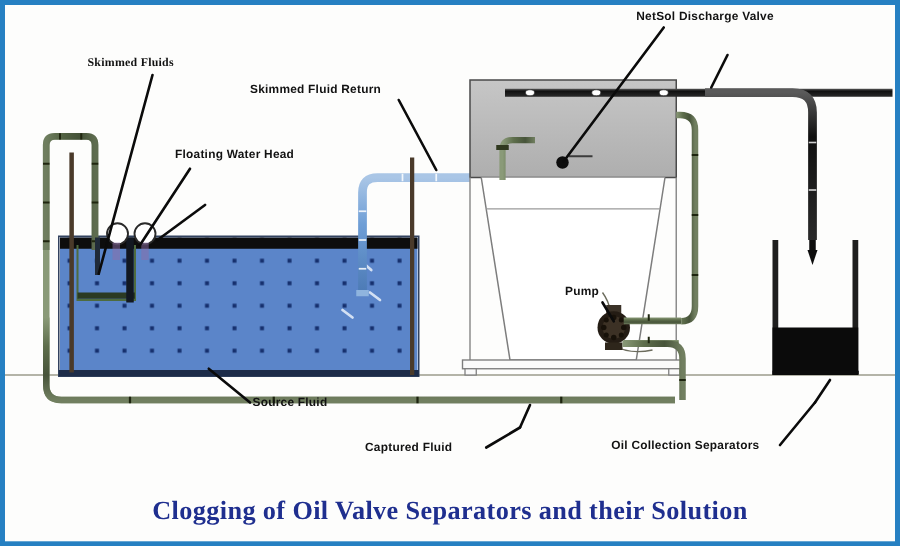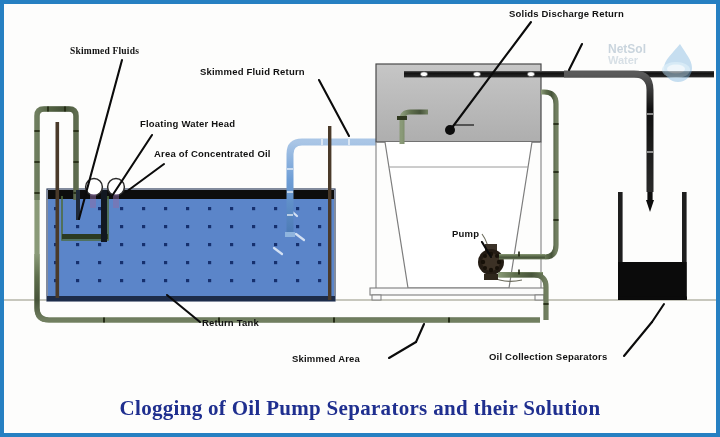--- a/index.html
+++ b/index.html
@@ -228,42 +228,30 @@
 
         <line x1="412" y1="338" x2="420" y2="320" stroke-width="2.1"></line>
         <line x1="648" y1="318" x2="660" y2="300" stroke-width="2.1"></line>
       </g>
     </svg>
 
     <div class="lbl" style="left:66px;top:42px;font-family:Liberation Serif, serif;">Skimmed Fluids</div>
 
     <div class="lbl" style="left:136px;top:114px;">Floating Water Head</div>
 
-    <div class="lbl" style="left:150px;top:144px;">Area of Concentrated Oil</div>
 
     <div class="lbl" style="left:196px;top:62px;">Skimmed Fluid Return</div>
 
-    <div class="lbl" style="left:505px;top:4px;">Solids Discharge Return</div>
+    <div class="lbl" style="left:505px;top:4px;">NetSol Discharge Valve</div>
 
 
     <div class="lbl" style="left:448px;top:224px;">Pump</div>
 
-    <div class="lbl" style="left:198px;top:313px;">Return Tank</div>
-
-    <div class="lbl" style="left:288px;top:349px;">Skimmed Area</div>
+    <div class="lbl" style="left:198px;top:313px;">Source Fluid</div>
+
+    <div class="lbl" style="left:288px;top:349px;">Captured Fluid</div>
 
     <div class="lbl" style="left:485px;top:347px;">Oil Collection Separators</div>
 
-    <div class="wm">
-      <div class="wm-txt">
-        <span>NetSol</span>
-        <small>Water</small>
-      </div>
-      <svg width="46" height="46" viewBox="0 0 46 46" style="position:absolute;left:42px;top:2px;">
-        <path d="M30 4 C22 14 14 20 14 28 a14 14 0 0 0 28 0 C42 20 36 14 30 4 Z" fill="#7fb6e0" opacity=".8"></path>
-        <ellipse cx="26" cy="30" rx="14" ry="8" fill="#bfe0f4" opacity=".85"></ellipse>
-        <ellipse cx="26" cy="29" rx="9" ry="4.6" fill="#ffffff" opacity=".6"></ellipse>
-      </svg>
-    </div>
-
-    <div class="title">Clogging of Oil Pump Separators and their Solution</div>
+
+    <div class="title">Clogging of Oil Valve Separators and their Solution</div>
   </div>
 </div>
 
 </body></html>

